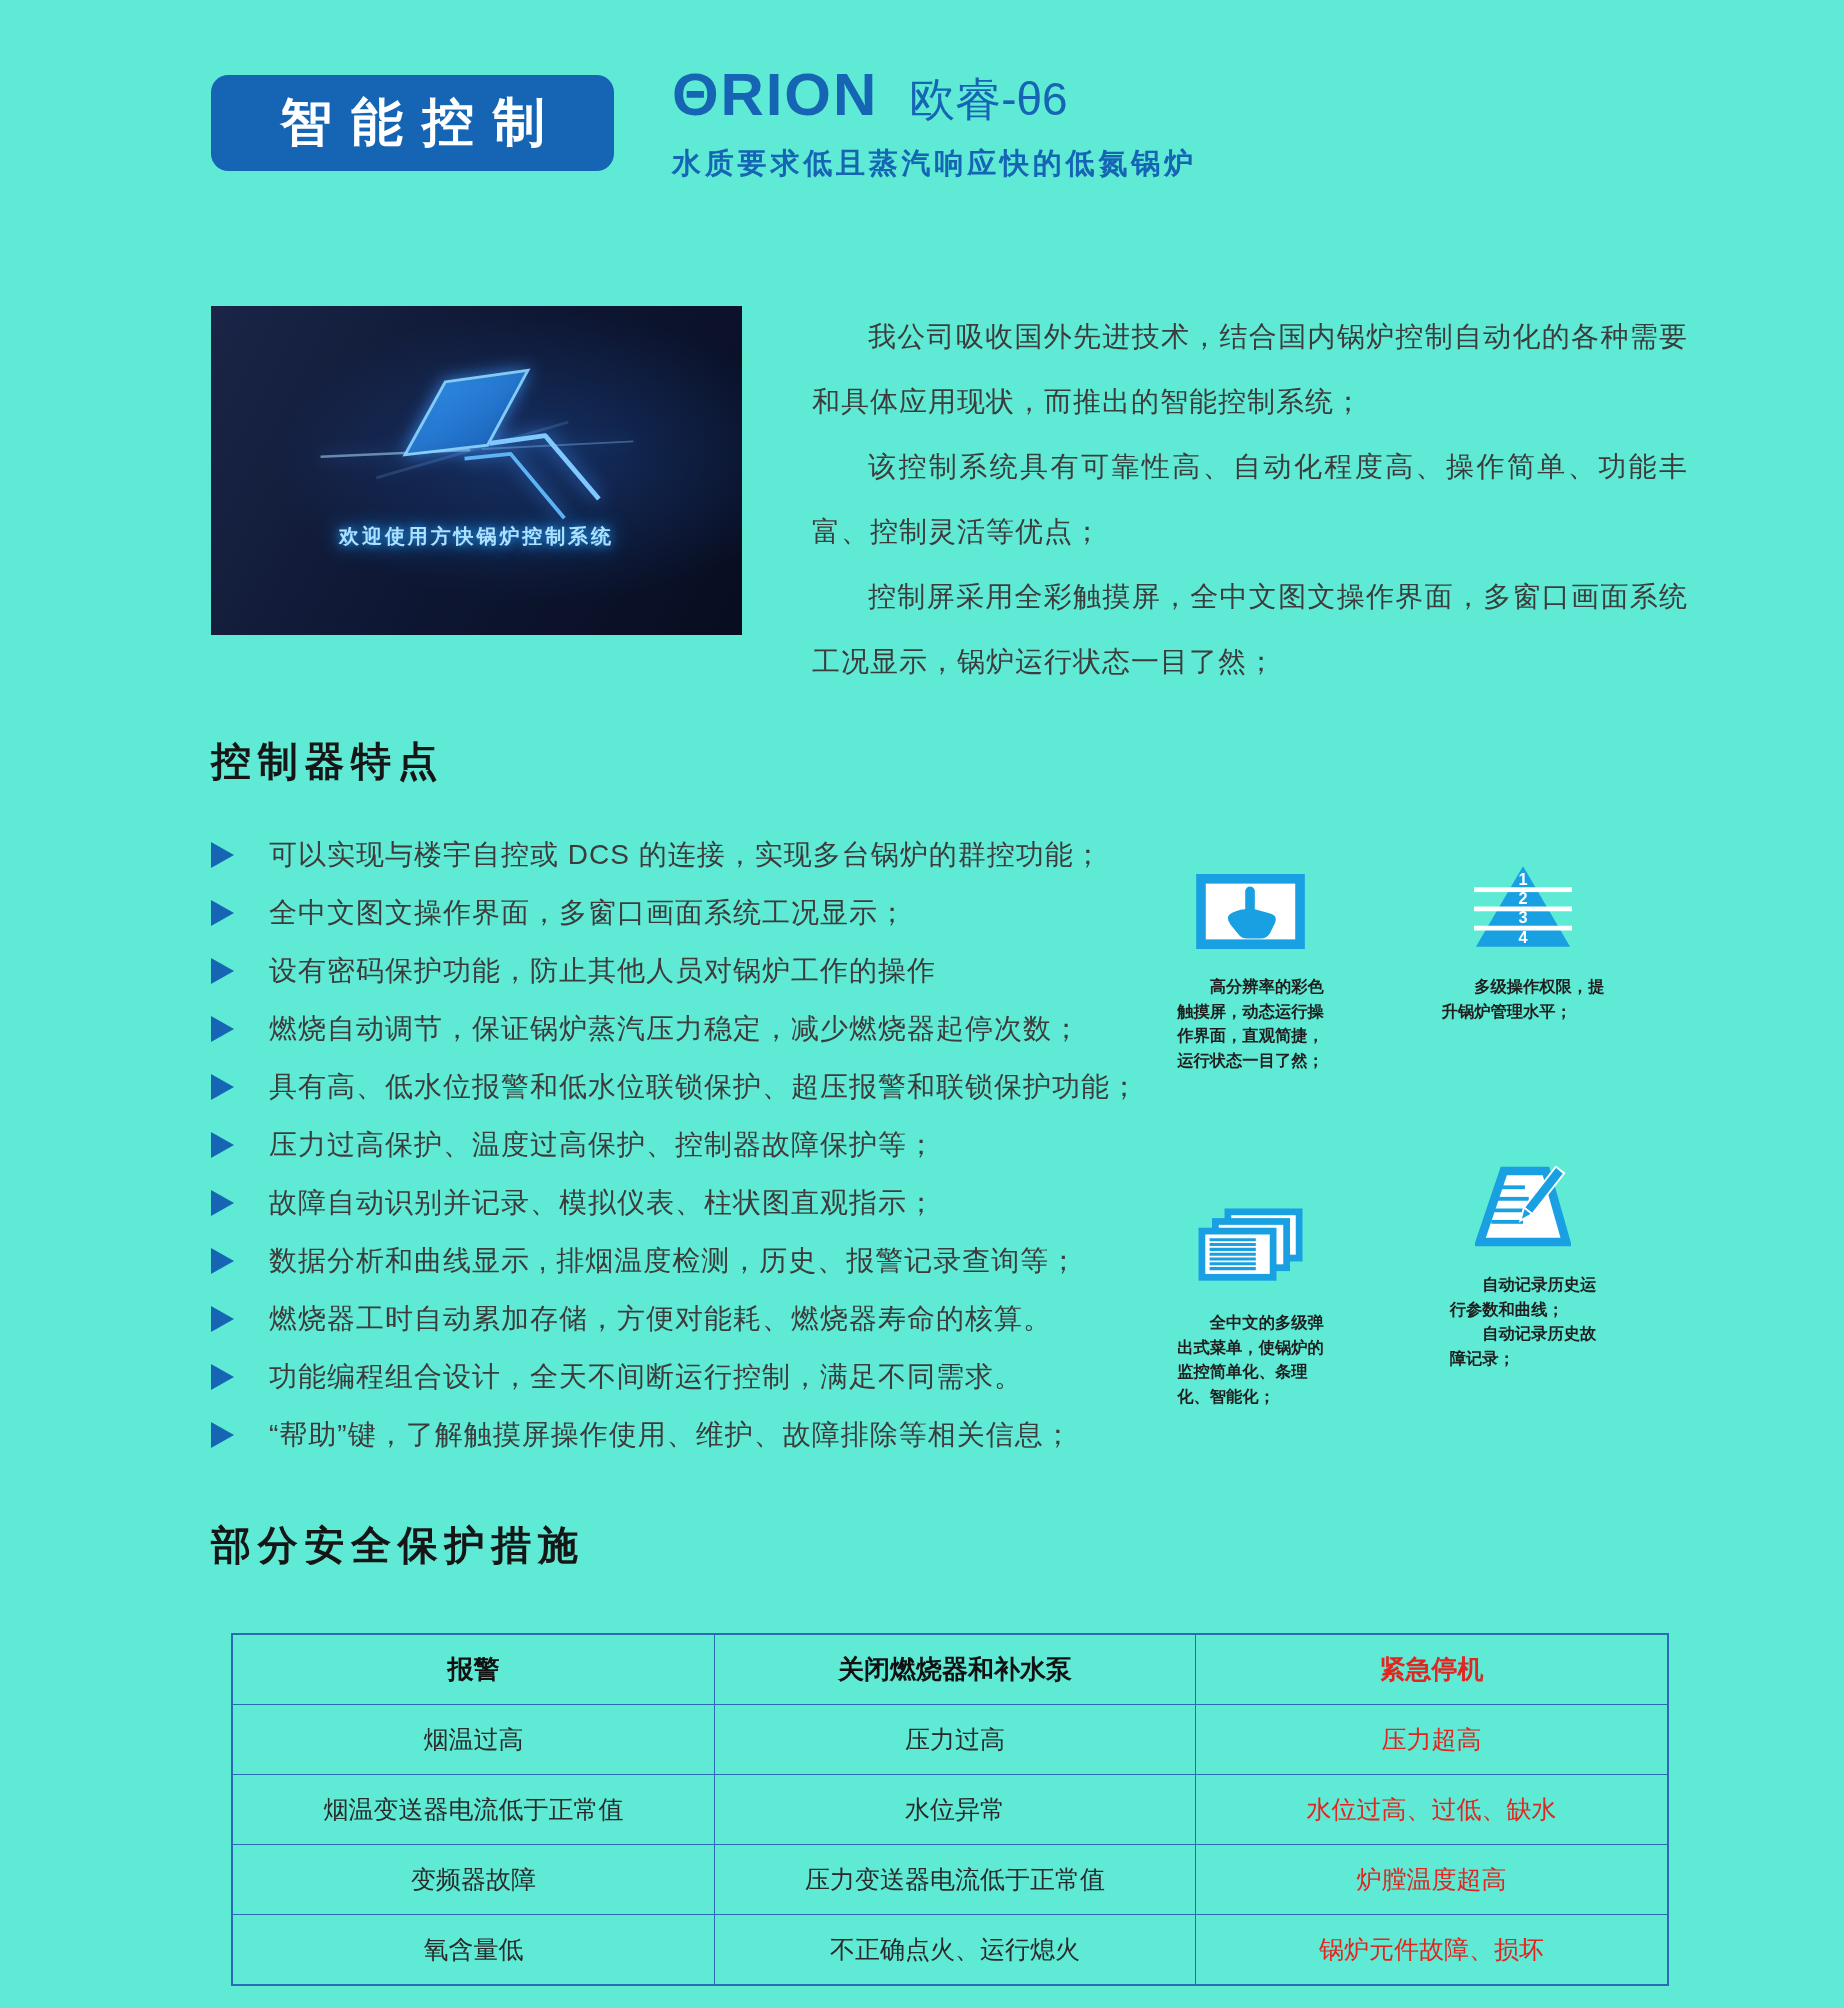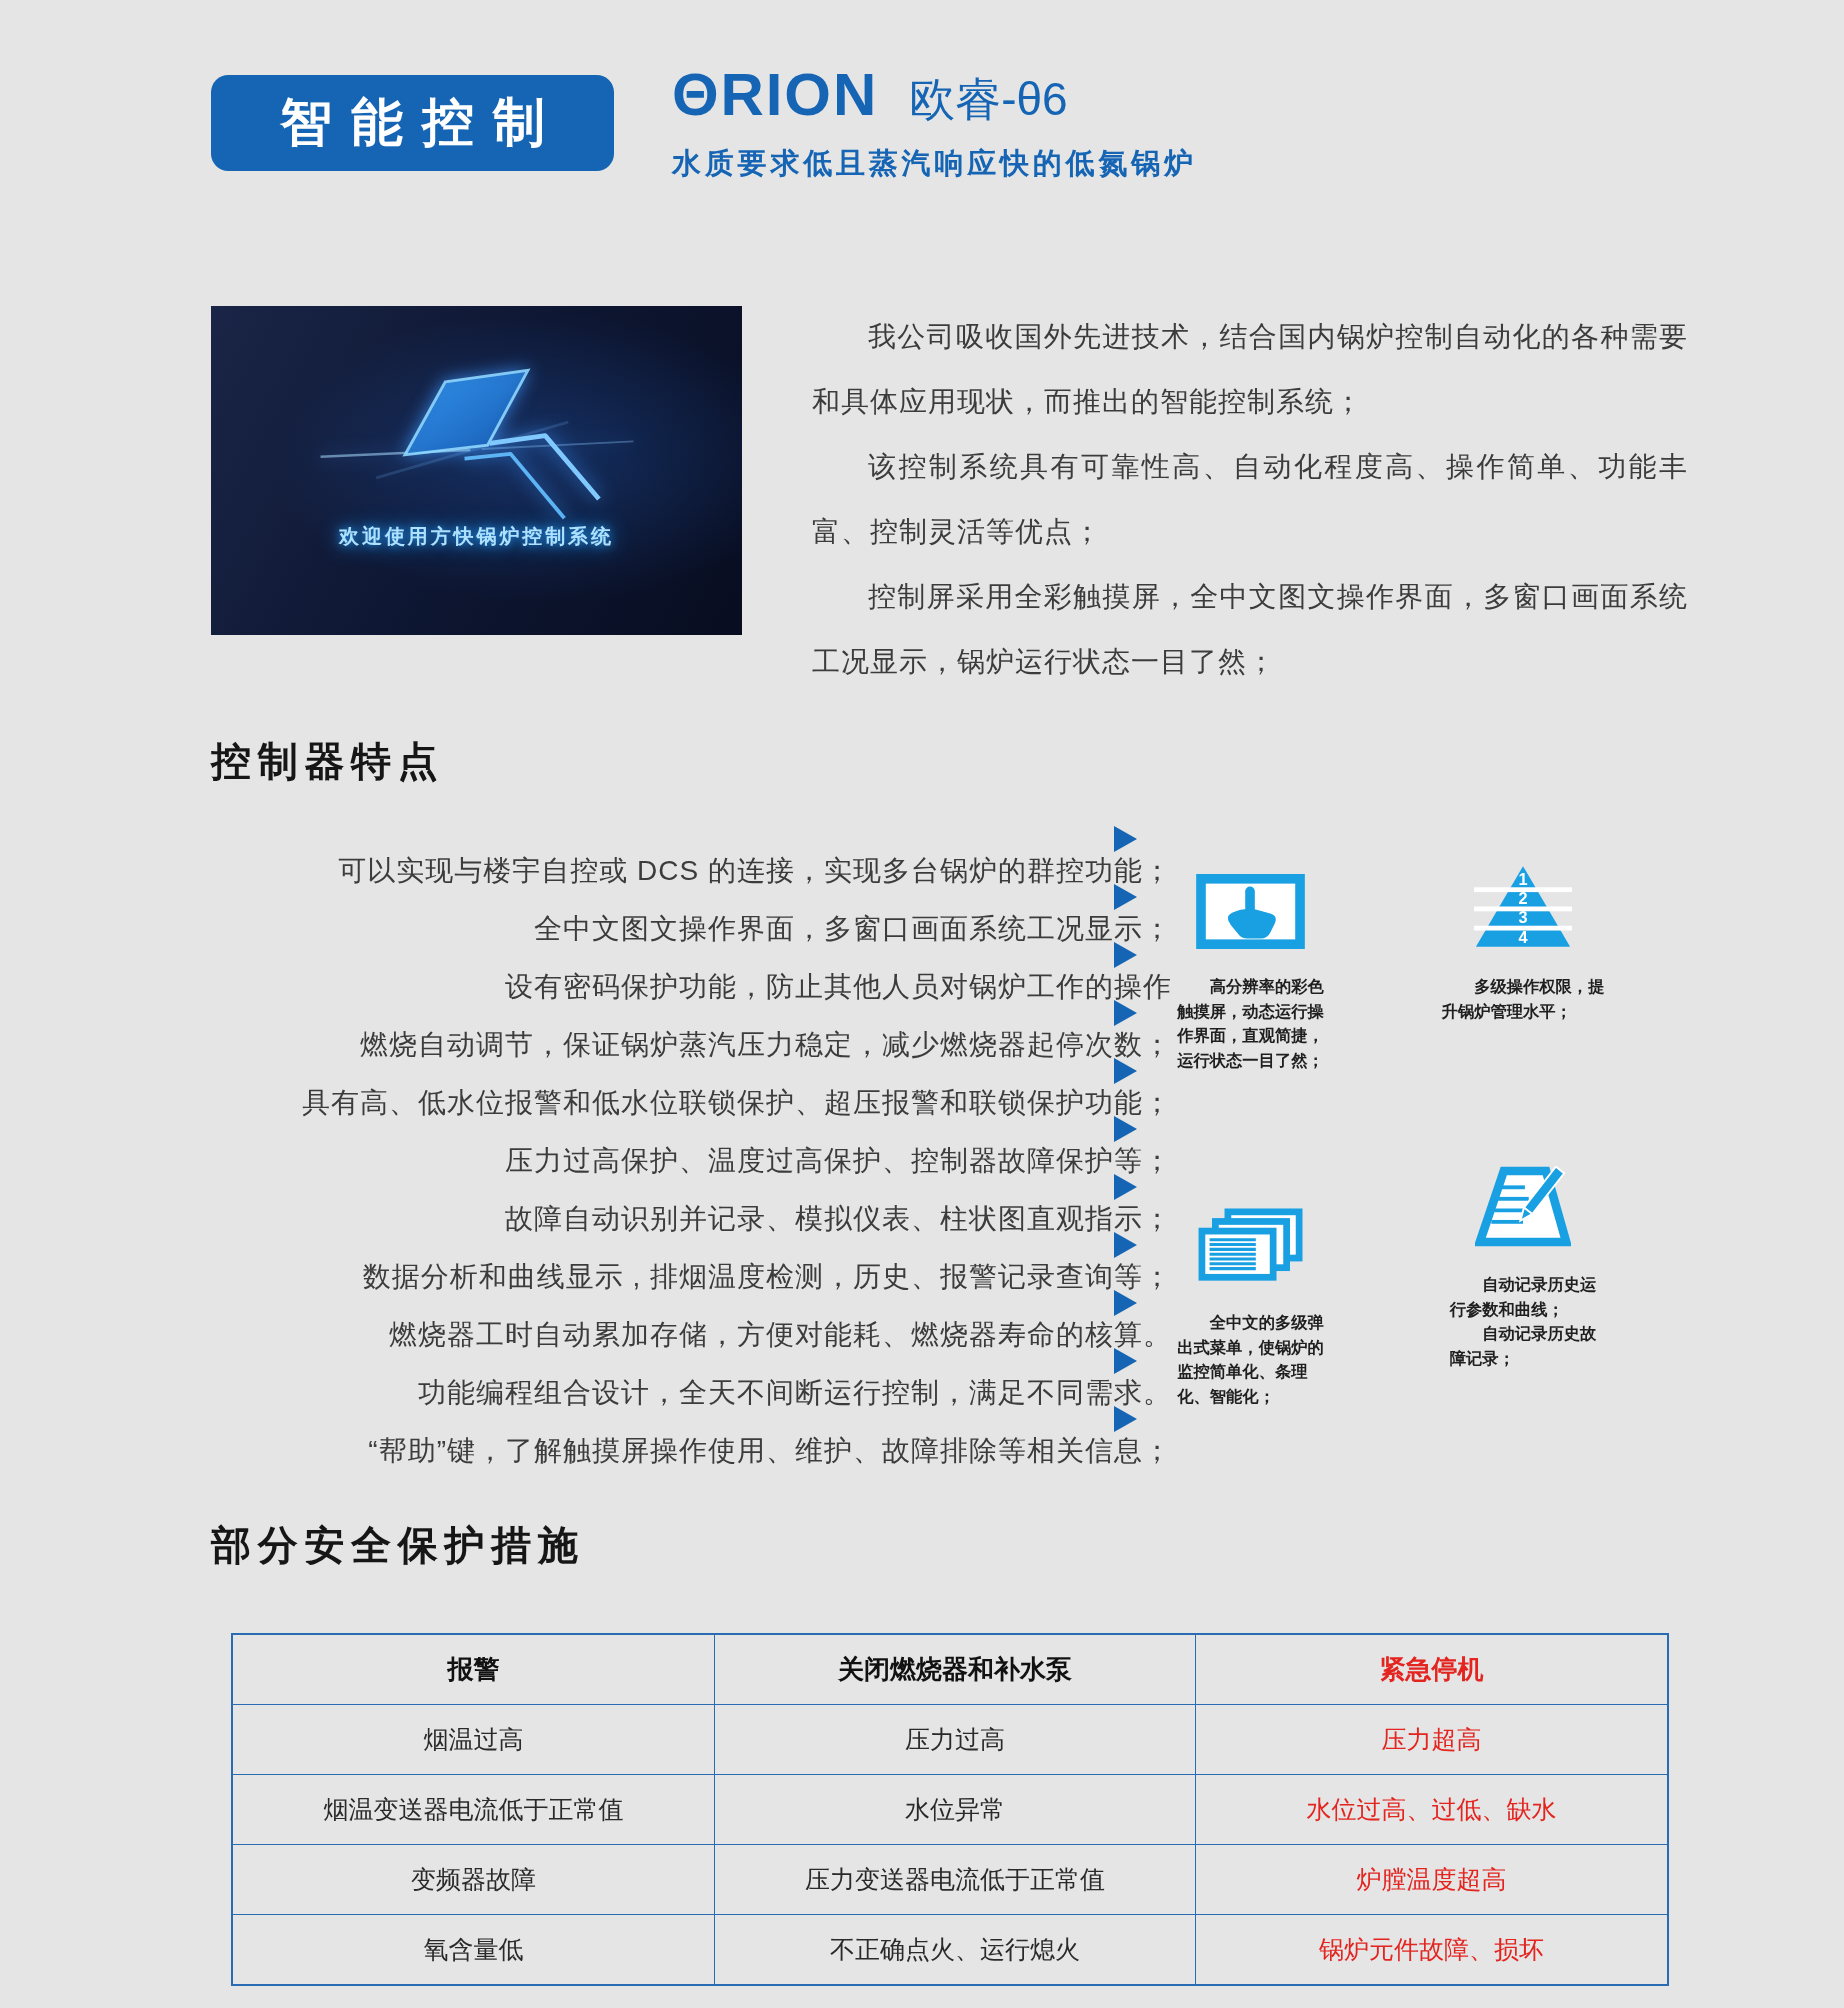--- a/index.html
+++ b/index.html
@@ -1,16 +1,16 @@
 <!DOCTYPE html>
 <html><head>
 <meta charset="utf-8">
 <style>
   html,body{margin:0;padding:0;background:#ffffff;}
-  .page{position:relative;width:1845px;height:2009px;background:#e5e5e5;overflow:hidden;
+  .page{position:relative;width:1845px;height:2009px;background:#5eead4;overflow:hidden;
         font-family:"Liberation Sans","DejaVu Sans",sans-serif;color:#3c3c3c;}
 
   
   .badge{position:absolute;left:211px;top:75px;width:403px;height:96px;border-radius:17.3px;
          background:#1565b4;display:flex;align-items:center;justify-content:center;}
   .badge span{color:#fff;font-size:52px;font-weight:800;letter-spacing:19px;text-indent:19px;}
   .brandrow{position:absolute;left:672px;top:60px;display:flex;align-items:baseline;gap:31px;color:#1565b4;}
   .brand{font-size:60px;font-weight:800;letter-spacing:1.9px;}
   .model{font-size:46px;font-weight:400;}
   .subtitle{position:absolute;left:672px;top:144px;font-size:29px;font-weight:700;
@@ -31,21 +31,21 @@
          text-align:justify;letter-spacing:1px;color:#3c3c3c;}
   .intro p{margin:0;text-indent:2em;}
 
   
   .section-title{position:absolute;font-size:40px;font-weight:800;color:#161616;letter-spacing:6.7px;}
   .st-features{left:211px;top:734px;}
   .st-safety{left:211px;top:1518px;}
 
   
   .feature-list{position:absolute;left:211px;top:826px;width:961px;}
-  .feat{display:flex;align-items:flex-end;height:58px;flex-direction:column;}
+  .feat{display:flex;align-items:center;height:58px;}
   .tri{width:0;height:0;border-left:23px solid #1565b4;border-top:13.4px solid transparent;
        border-bottom:13.4px solid transparent;margin-right:35px;flex:none;}
   .ftext{font-size:28px;letter-spacing:1px;color:#3c3c3c;white-space:nowrap;}
 
   
   .hl{position:absolute;display:flex;flex-direction:column;align-items:center;}
   .hl-1{left:1143px;top:863px;width:215px;}
   .hl-2{left:1424px;top:863px;width:198px;}
   .hl-3{left:1143px;top:1199px;width:215px;}
   .hl-4{left:1424px;top:1161px;width:198px;}

